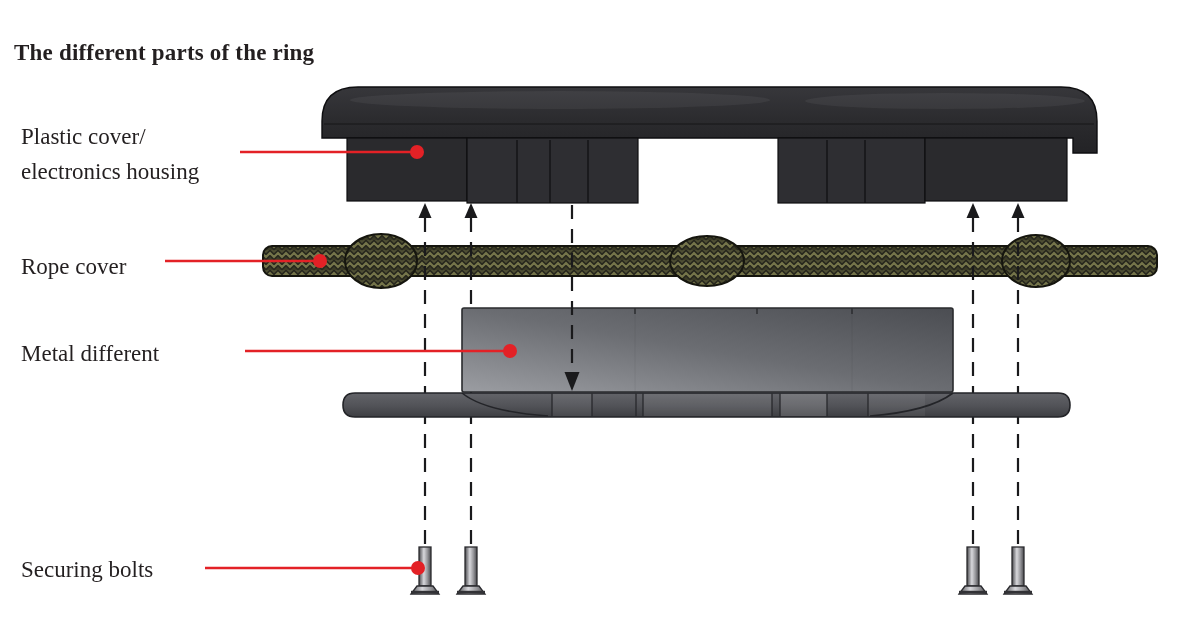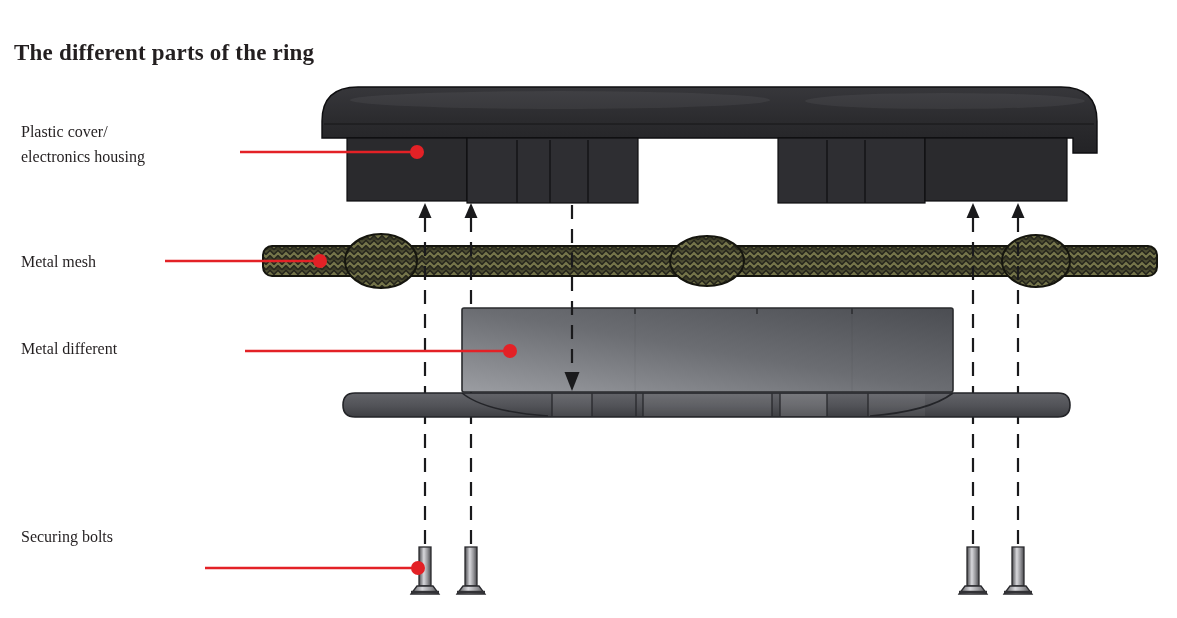--- a/index.html
+++ b/index.html
@@ -2,26 +2,26 @@
 <html style="--accent: #e32126; --text: #231f20; --background: #ffffff; --cover: #2a2a2d; --cover-tab: #2e2e32; --rope-base: #26261c; --rope-weave: #75754a; --scaffold-light: #9b9da2; --scaffold-dark: #4b4d52; --plate: #515257; --line: #1a1a1c;"><head>
 <meta charset="utf-8">
 <style>
   html,body{margin:0;padding:0;background:#fff;}
   #stage{
     position:relative;width:1177px;height:618px;background:var(--background,#fff);
     font-family:"Liberation Serif","DejaVu Serif",serif;color:var(--text,#231f20);
     overflow:hidden;
   }
   #diagram-svg{position:absolute;left:0;top:0;}
-  .lbl{position:absolute;font-size:16px;line-height:25px;white-space:pre-line;}
+  .lbl{position:absolute;font-size:23px;line-height:35px;white-space:pre-line;}
   .title{position:absolute;left:14px;top:20px;font-size:23px;font-weight:700;letter-spacing:.2px;margin-top:20px;}
   .lbl-plastic{left:21px;top:119px;}
   .lbl-rope{left:21px;top:249px;}
   .lbl-scaffold{left:21px;top:336px;}
-  .lbl-bolts{left:21px;top:524px;}
+  .lbl-bolts{left:21px;top:552px;}
 </style>
 </head>
 <body>
 
 <div id="stage">
 
   <div class="title">The different parts of the ring</div>
 
   <svg id="diagram-svg" width="1177" height="618" viewBox="0 0 1177 618">
     <defs>
@@ -170,17 +170,17 @@
       </g>
       <g>
         <line x1="205" y1="568" x2="418" y2="568"></line>
           <circle cx="418" cy="568" r="7" stroke="none"></circle>
       </g>
     </g>
   </svg>
 
   <div class="lbl lbl-plastic">Plastic cover/
 electronics housing</div>
-  <div class="lbl lbl-rope">Metal mesh</div>
+  <div class="lbl lbl-rope">Rope cover</div>
   <div class="lbl lbl-scaffold">Metal different</div>
   <div class="lbl lbl-bolts">Securing bolts</div>
 
 </div>
 
 </body></html>

